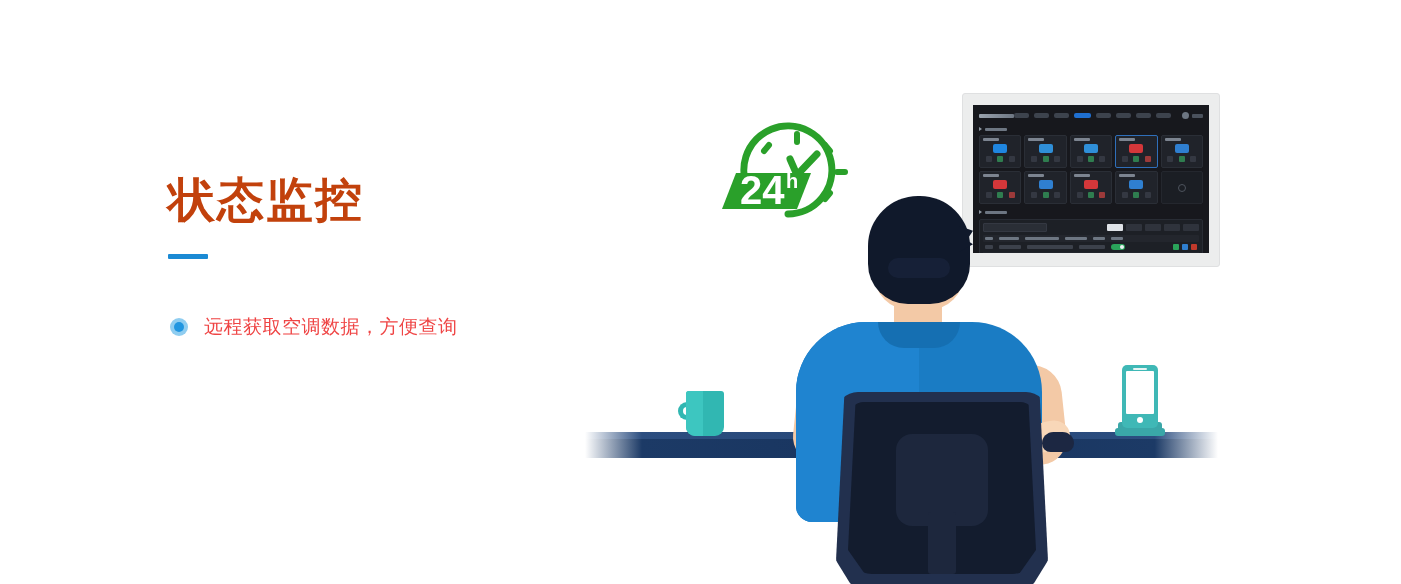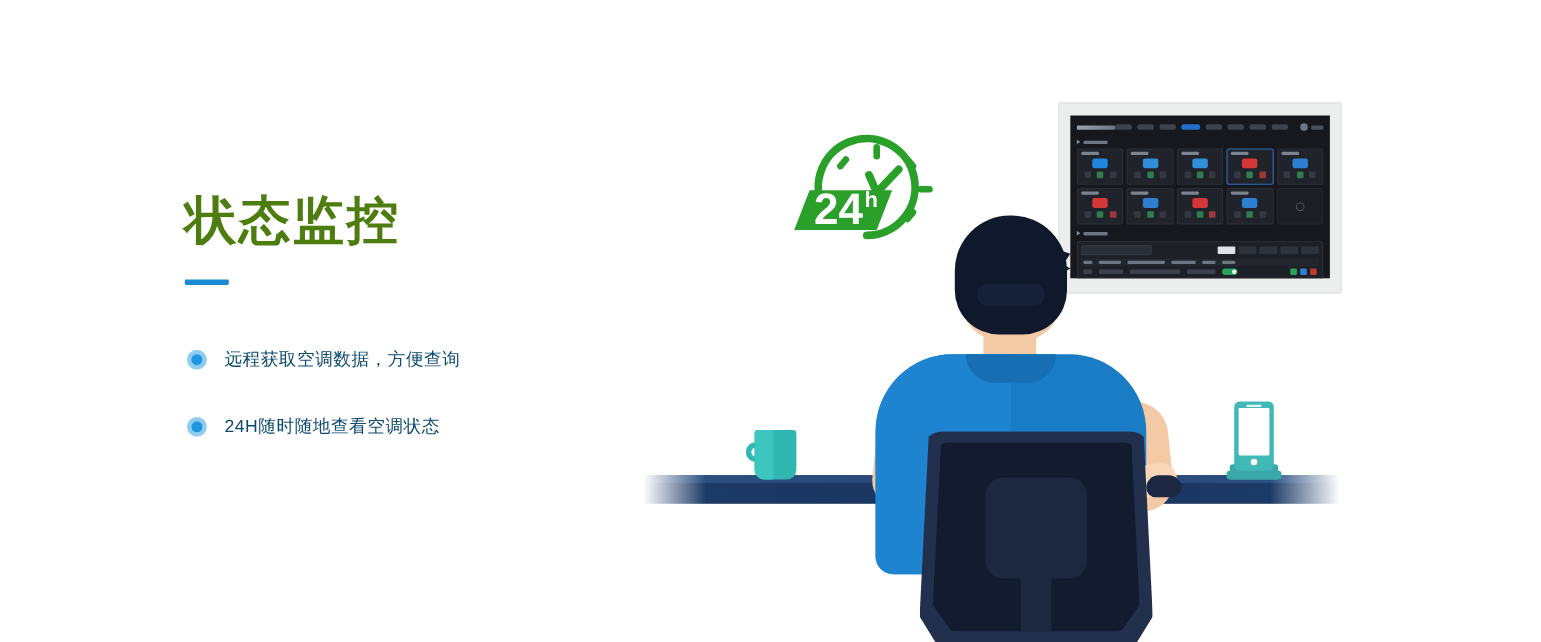--- a/index.html
+++ b/index.html
@@ -9,33 +9,33 @@
     background:#ffffff;
     font-family:"Liberation Sans","DejaVu Sans",sans-serif;
     overflow:hidden;position:relative;
   }
   .stage{position:absolute;left:0;top:0;width:1401px;height:584px;}
 
   
   .copy{position:absolute;left:168px;top:175px;width:420px;}
   .headline{
     font-size:47px;line-height:1.05;font-weight:bold;
-    color:#4d7c0f;letter-spacing:2px;margin:0;white-space:nowrap;
+    color:#c2410c;letter-spacing:2px;margin:0;white-space:nowrap;
   }
   .rule{width:40px;height:5px;background:#1b8ad4;margin-top:30px;border-radius:1px;}
 
   .bullets{position:absolute;left:170px;top:316px;width:560px;}
   .bullet-row{display:flex;align-items:center;height:22px;margin-bottom:39px;}
   .bullet-dot{
     width:18px;height:18px;border-radius:50%;
     background:#8fcdf0;display:flex;align-items:center;justify-content:center;
     flex:0 0 18px;margin-right:16px;
   }
   .bullet-dot i{display:block;width:10px;height:10px;border-radius:50%;background:#2196e0;}
-  .bullet-text{font-size:16px;color:#0c4a6e;letter-spacing:.5px;white-space:nowrap;}
+  .bullet-text{font-size:19px;color:#ef4444;letter-spacing:.5px;white-space:nowrap;font-family:Liberation Serif, serif;}
 
   
   .clock{position:absolute;left:718px;top:118px;width:140px;height:105px;text-align:right;}
 
   
   .monitor{
     position:absolute;left:962px;top:93px;width:258px;height:174px;
     background:#eceded;border:1px solid #dfe0e1;border-radius:3px;
     box-sizing:border-box;padding:11px 10px 13px 10px;
   }
@@ -237,26 +237,20 @@
     <h1 class="headline">状态监控</h1>
     <div class="rule"></div>
   </div>
 
   <div class="bullets">
     <div class="bullet-row">
       <span class="bullet-dot">
           <i></i>
         </span>
       <span class="bullet-text">远程获取空调数据，方便查询</span>
-    </div>
-    <div class="bullet-row">
-      <span class="bullet-dot">
-          <i></i>
-        </span>
-      <span class="bullet-text">24H随时随地查看空调状态</span>
     </div>
   </div>
 
   <div class="clock">
     <svg width="140" height="105" viewBox="0 0 140 105">
       <g fill="none" stroke="#2aa02a" stroke-width="7" stroke-linecap="round">
         <path d="M33 76 A44 44 0 1 1 70 96"></path>
       </g>
       <g stroke="#2aa02a" stroke-width="6" stroke-linecap="round">
         <line x1="79" y1="16" x2="79" y2="24"></line>

